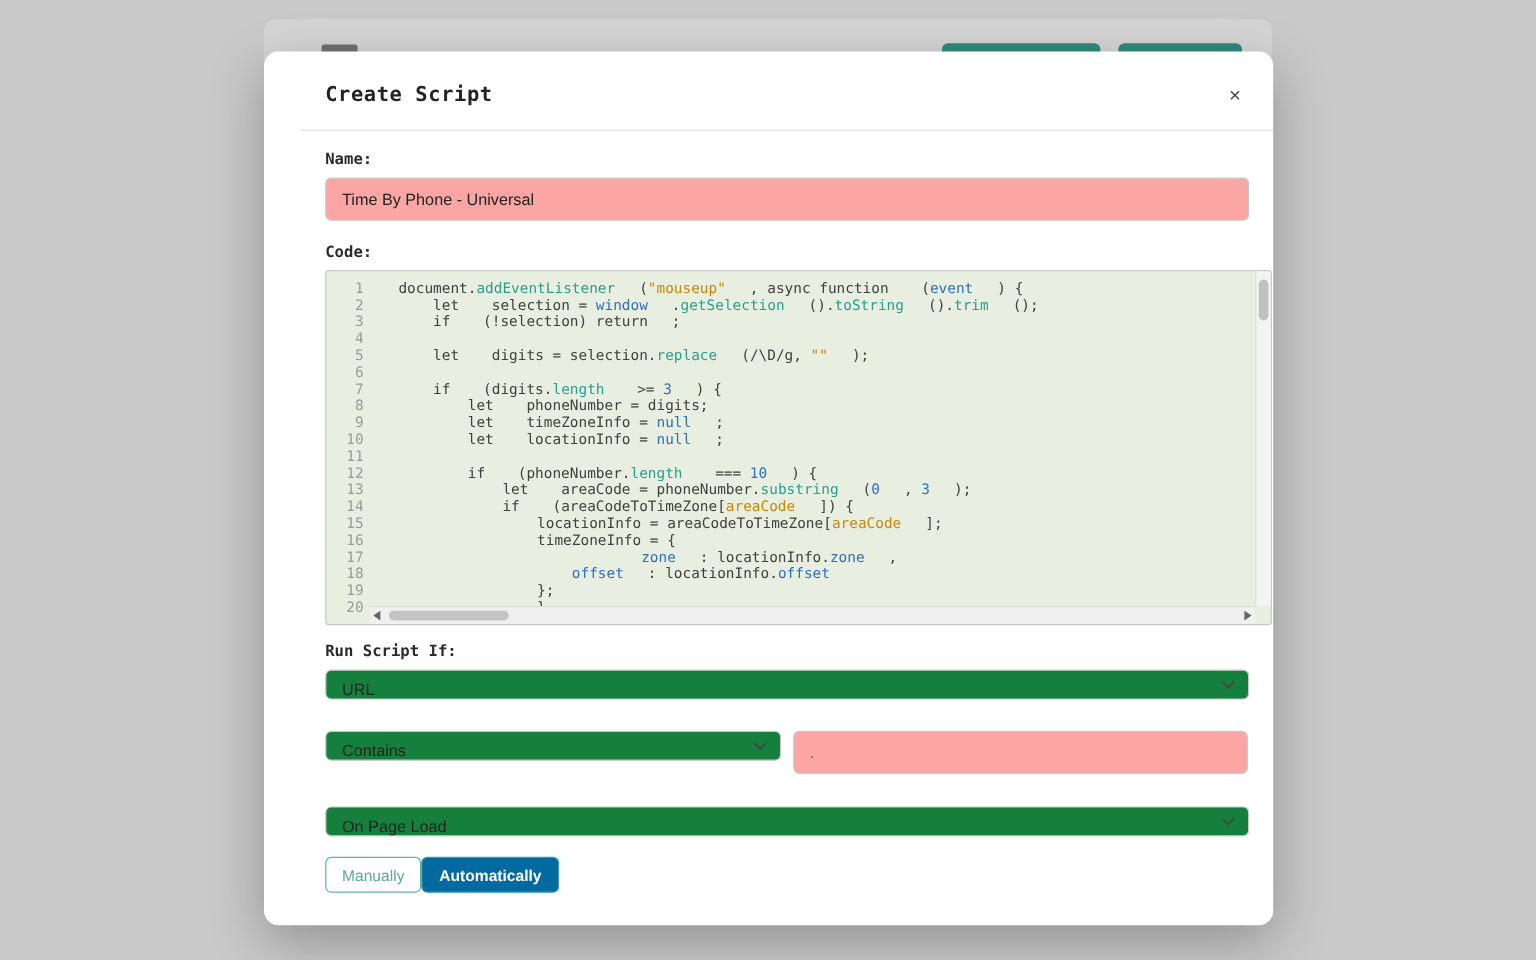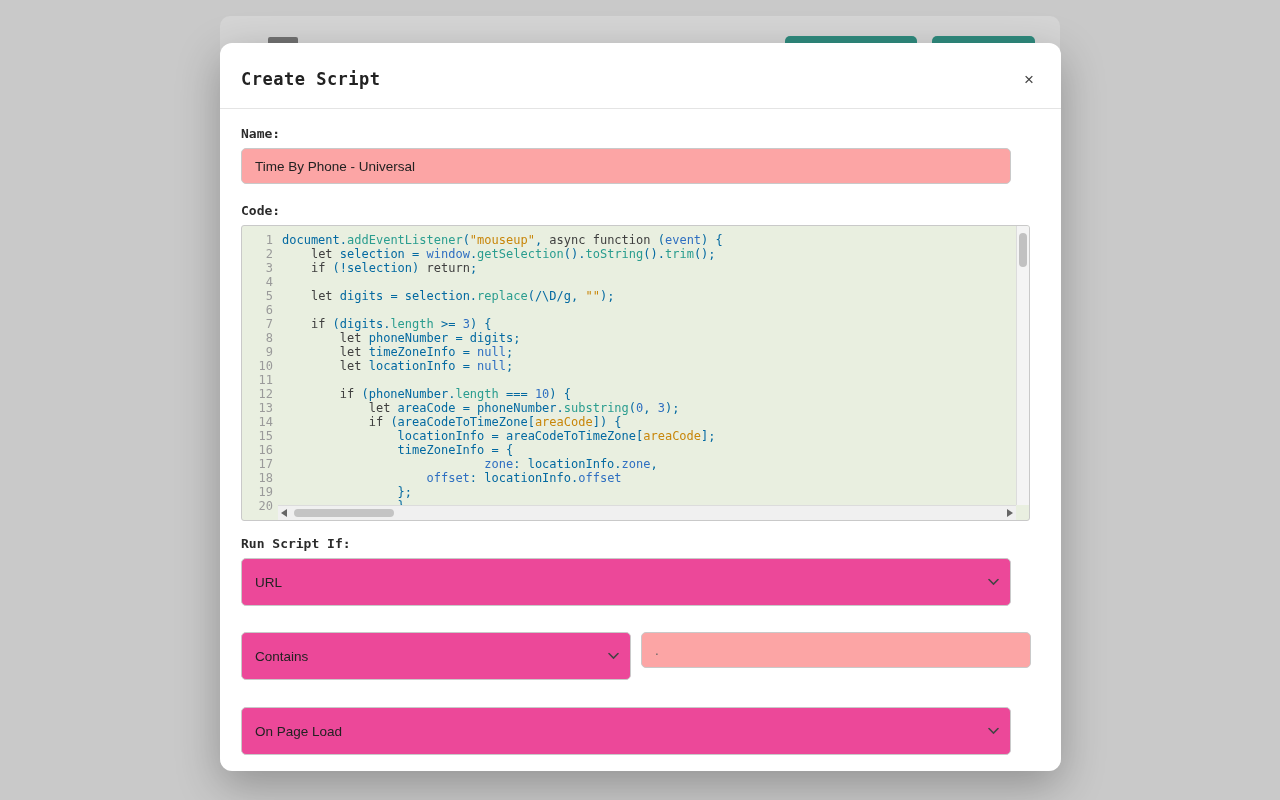--- a/index.html
+++ b/index.html
@@ -8,53 +8,53 @@
   .stage { position:relative; width:1280px; height:800px; }
 
   
   .bg-panel { position:absolute; left:220px; top:16px; width:840px; height:90px; background:#d5d5d5; border-radius:10px 10px 0 0; }
   .bg-frag { position:absolute; left:48px; top:21px; width:30px; height:8px; background:#4f4f4f; border-radius:2px; opacity:.75; }
   .bg-btn { position:absolute; top:20px; height:28px; border-radius:5px; background:#2f8a7d; }
   .bg-btn-1 { left:565px; width:132px; }
   .bg-btn-2 { left:712px; width:103px; }
 
   
-  .modal { position:absolute; left:220px; top:43px; width:841px; height:728px; background:#ffffff; border-radius:12px; box-shadow:0 14px 44px rgba(0,0,0,.28); overflow:hidden; }
+  .modal { position:absolute; left:220px; top:43px; width:841px; height:728px; background:#ffffff; border-radius:12px; box-shadow:0 14px 44px rgba(0,0,0,.28); overflow:hidden;padding-left:30px; }
   .modal-header { display:flex; align-items:flex-start; justify-content:space-between; padding:26px 22px 18px 21px; border-bottom:1px solid #e4e4e4; }
   .modal-title { font-family:"DejaVu Sans Mono", monospace; font-weight:bold; font-size:17px; letter-spacing:.5px; color:#222; }
   .close-btn { background:none; border:none; font-size:17px; color:#444; cursor:pointer; line-height:1; padding:2px 5px; font-family:"Liberation Sans", sans-serif; }
   .modal-body { padding:17px 21px 0 21px; }
 
   .field-label { display:block; font-family:"DejaVu Sans Mono", monospace; font-weight:bold; font-size:13px; color:#2b2b2b; margin-bottom:7px; }
   .text-input { display:block; width:770px; height:36px; border:1px solid #c9c9c9; border-radius:5px; padding:0 13px; font-size:13.5px; color:#222; background:#fca5a5; outline:none; font-family:"Liberation Sans", sans-serif; }
   .lbl-mt { margin-top:19px; }
   .lbl-mt-sm { margin-top:15px; }
 
   
   .code-area { position:relative; width:789px; height:296px; margin-top:5px; border:1px solid #c9c9c9; border-radius:3px; background:#e9efe0; overflow:hidden; font-family:"DejaVu Sans Mono", monospace; font-size:12px; line-height:14px; }
   .code-lines { padding-top:7px; }
   .cl { display:flex; white-space:pre; }
   .ln { flex:0 0 40px; text-align:right; padding-right:9px; color:#9a9a9a; }
   .lt { white-space:pre; }
-  .tk-d { color:#0369a1; }
+  .tk-d { color:#404040;margin-left:20px; }
   .tk-k { color:#404040; }
   .tk-s { color:#c8860a; }
   .tk-f { color:#2a9d8f; }
   .tk-n { color:#2f6fc1; }
 
   .vscroll { position:absolute; top:0; right:0; bottom:15px; width:13px; background:#f4f4f4; border-left:1px solid #dcdcdc; }
   .vthumb { position:absolute; top:7px; left:2px; width:8px; height:34px; background:#c1c1c1; border-radius:4px; }
   .hscroll { position:absolute; left:36px; right:13px; bottom:0; height:15px; background:#f0f0f0; border-top:1px solid #dcdcdc; }
   .hthumb { position:absolute; left:16px; top:3px; width:100px; height:8px; background:#c4c4c4; border-radius:4px; }
   .arr { position:absolute; top:3px; width:0; height:0; border-style:solid; }
   .arr-left { left:3px; border-width:4px 6px 4px 0; border-color:transparent #666 transparent transparent; }
   .arr-right { right:3px; border-width:4px 0 4px 6px; border-color:transparent transparent transparent #666; }
 
   
-  .select { position:relative; display:flex; align-items:center; width:770px; height:48px; border:1px solid #c9c9c9; border-radius:5px; background:#ec4899; padding:0 30px 0 13px; font-size:13.5px; color:#222; cursor:pointer; margin-bottom:0; }
+  .select { position:relative; display:flex; align-items:flex-end; width:770px; height:25px; border:1px solid #c9c9c9; border-radius:5px; background:#15803d; padding:0 30px 0 13px; font-size:13.5px; color:#222; cursor:pointer; margin-bottom:0; }
   .select .chev { position:absolute; right:11px; top:50%; transform:translateY(-50%); display:flex; }
   .sel-mt { margin-top:7px; }
   .sel-mt-lg { margin-top:27px; }
   .row2 { display:flex; gap:10px; margin-top:26px; }
   .half { width:390px; }
   .input-half { width:390px; color:#666; }
 
   
   .btn-row { display:flex; margin-top:17px; }
   .btn-outline { height:30px; padding:0 13px; border:1px solid #5fb3a7; background:#fff; color:#5aa99e; border-radius:5px; font-size:13px; cursor:pointer; font-family:"Liberation Sans", sans-serif; }

